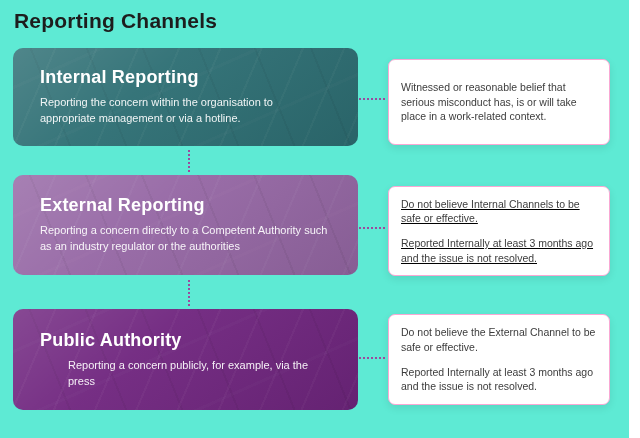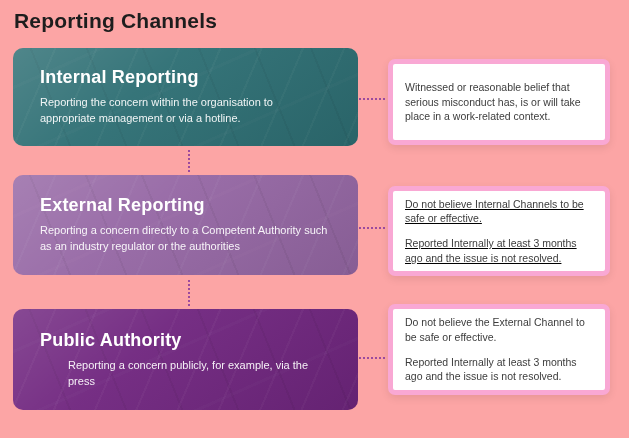--- a/index.html
+++ b/index.html
@@ -1,17 +1,17 @@
 <!DOCTYPE html>
 <html style="--internal_box: #2E6F74; --external_box: #9668A5; --public_box: #70267F; --connector: #9B4A9E; --heading_text: #1D1D1D; --card_text: #3C3C3C;"><head>
 <meta charset="utf-8">
 <style>
   html,body{margin:0;padding:0;background:#ffffff;}
   .stage{
-    position:relative;width:629px;height:438px;background:#fca5a5;overflow:hidden;
+    position:relative;width:629px;height:438px;background:#5eead4;overflow:hidden;
     font-family:"Liberation Sans", sans-serif;
   }
   .col-title{
     position:absolute;top:9px;margin:0;
     font-size:21px;font-weight:700;color:var(--heading_text,#1d1d1d);
     letter-spacing:0.2px;
   }
   .col-title.left{left:14px;}
   .col-title.right{left:389px;}
 
@@ -44,28 +44,28 @@
     position:relative;z-index:1;margin:0;
     font-size:11px;line-height:1.45;color:rgba(255,255,255,0.93);
   }
   .channel-box.internal .channel-desc{max-width:262px;}
   .channel-box.external .channel-desc{max-width:292px;}
   .channel-box.public   .channel-desc{max-width:300px;padding-left:28px;}
 
   
   .req-card{
     position:absolute;left:388px;width:222px;box-sizing:border-box;
-    background:#ffffff;border:5px solid #f9a8d4;border-radius:7px;
+    background:#ffffff;border:1px solid #f9a8d4;border-radius:7px;
     box-shadow:0 3px 8px rgba(0,0,0,0.09);
     display:flex;flex-direction:column;justify-content:center;gap:10px;
     padding:6px 12px;
   }
   .req-card.c1{top:59px;height:86px;}
   .req-card.c2{top:186px;height:90px;text-decoration:underline;}
-  .req-card.c3{top:304px;height:91px;}
+  .req-card.c3{top:314px;height:91px;}
   .req-card p{margin:0;font-size:10.5px;line-height:1.4;color:var(--card_text,#3c3c3c);}
 
   
   .h-connector{
     position:absolute;left:359px;width:26px;height:0;
     border-top:2px dotted var(--connector,#9b4a9e);
   }
   .h-connector.h1{top:98px;}
   .h-connector.h2{top:227px;}
   .h-connector.h3{top:357px;}

